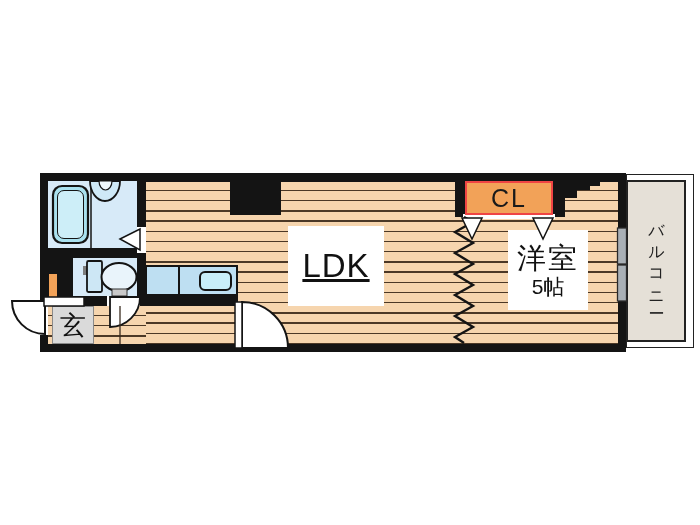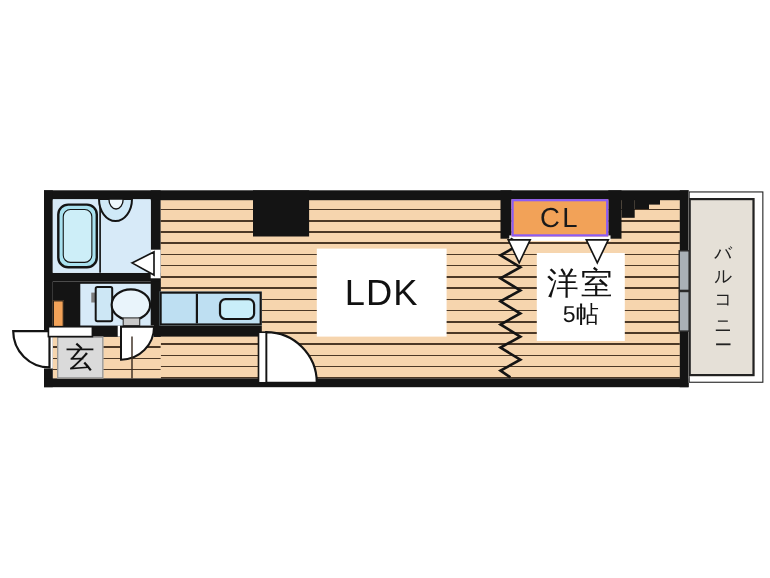--- a/index.html
+++ b/index.html
@@ -17,21 +17,21 @@
       var(--floor-line,#4b3826) 8.8px, var(--floor-line,#4b3826) 10.2px);
   }
   .waterroom{position:absolute;background:var(--water-room,#d7eaf8);}
   .label-box{position:absolute;background:#fff;display:flex;flex-direction:column;
     align-items:center;justify-content:center;color:#111;line-height:1.18;text-align:center;}
   .ldk-name{font-size:33px;letter-spacing:1px;}
   .ldk-size{font-size:30px;}
   .west-name{font-size:29px;letter-spacing:2px;}
   .west-size{font-size:21px;}
   .closet{position:absolute;left:465px;top:181px;width:88px;height:34px;
-    background:var(--closet,#f2a258);border:2px solid #8b5cf6;display:flex;
+    background:var(--closet,#f2a258);border:2px solid #ef4444;display:flex;
     align-items:center;justify-content:center;font-size:25px;color:#1a1a1a;letter-spacing:2px;}
   .genkan{position:absolute;left:52px;top:306px;width:42px;height:38px;
     background:var(--entrance-tile,#dadada);border:1.5px solid #8a8a8a;display:flex;
     align-items:center;justify-content:center;font-size:26px;color:#111;}
   .balcony-outer{position:absolute;left:626px;top:174px;width:68px;height:174px;
     background:#fff;border:1.5px solid #222;}
   .balcony-inner{position:absolute;left:626px;top:180px;width:60px;height:162px;
     background:var(--balcony,#e5e0d7);border:2px solid #222;display:flex;
     align-items:center;justify-content:center;}
   .balcony-label{writing-mode:vertical-rl;font-size:16px;letter-spacing:5px;color:#222;}
@@ -87,24 +87,24 @@
 
   <div class="closet">
     <span>CL</span>
   </div>
 
   <div class="balcony-outer"></div>
   <div class="balcony-inner">
     <span class="balcony-label">バルコニー</span>
   </div>
 
-  <div class="label-box" style="left:288px;top:226px;width:118px;height:80px;">
+  <div class="label-box" style="left:288px;top:226px;width:96px;height:80px;text-decoration:underline;">
     <span class="ldk-name">LDK</span>
   </div>
-  <div class="label-box" style="left:488px;top:230px;width:80px;height:80px;">
+  <div class="label-box" style="left:508px;top:230px;width:80px;height:80px;">
     <span class="west-name">洋室</span>
     <span class="west-size">5帖</span>
   </div>
 
   <svg class="overlay" width="700" height="525" viewBox="0 0 700 525">
 
     <rect x="53" y="186" width="35" height="57" rx="9" fill="var(--tub,#a9e1ef)" stroke="#141414" stroke-width="2.2"></rect>
     <rect x="57.5" y="190.5" width="26" height="48" rx="6.5" fill="var(--tub-inner,#cdeef8)" stroke="#141414" stroke-width="1"></rect>
     <line x1="91" y1="181" x2="91" y2="248" stroke="#141414" stroke-width="1.5"></line>
 

